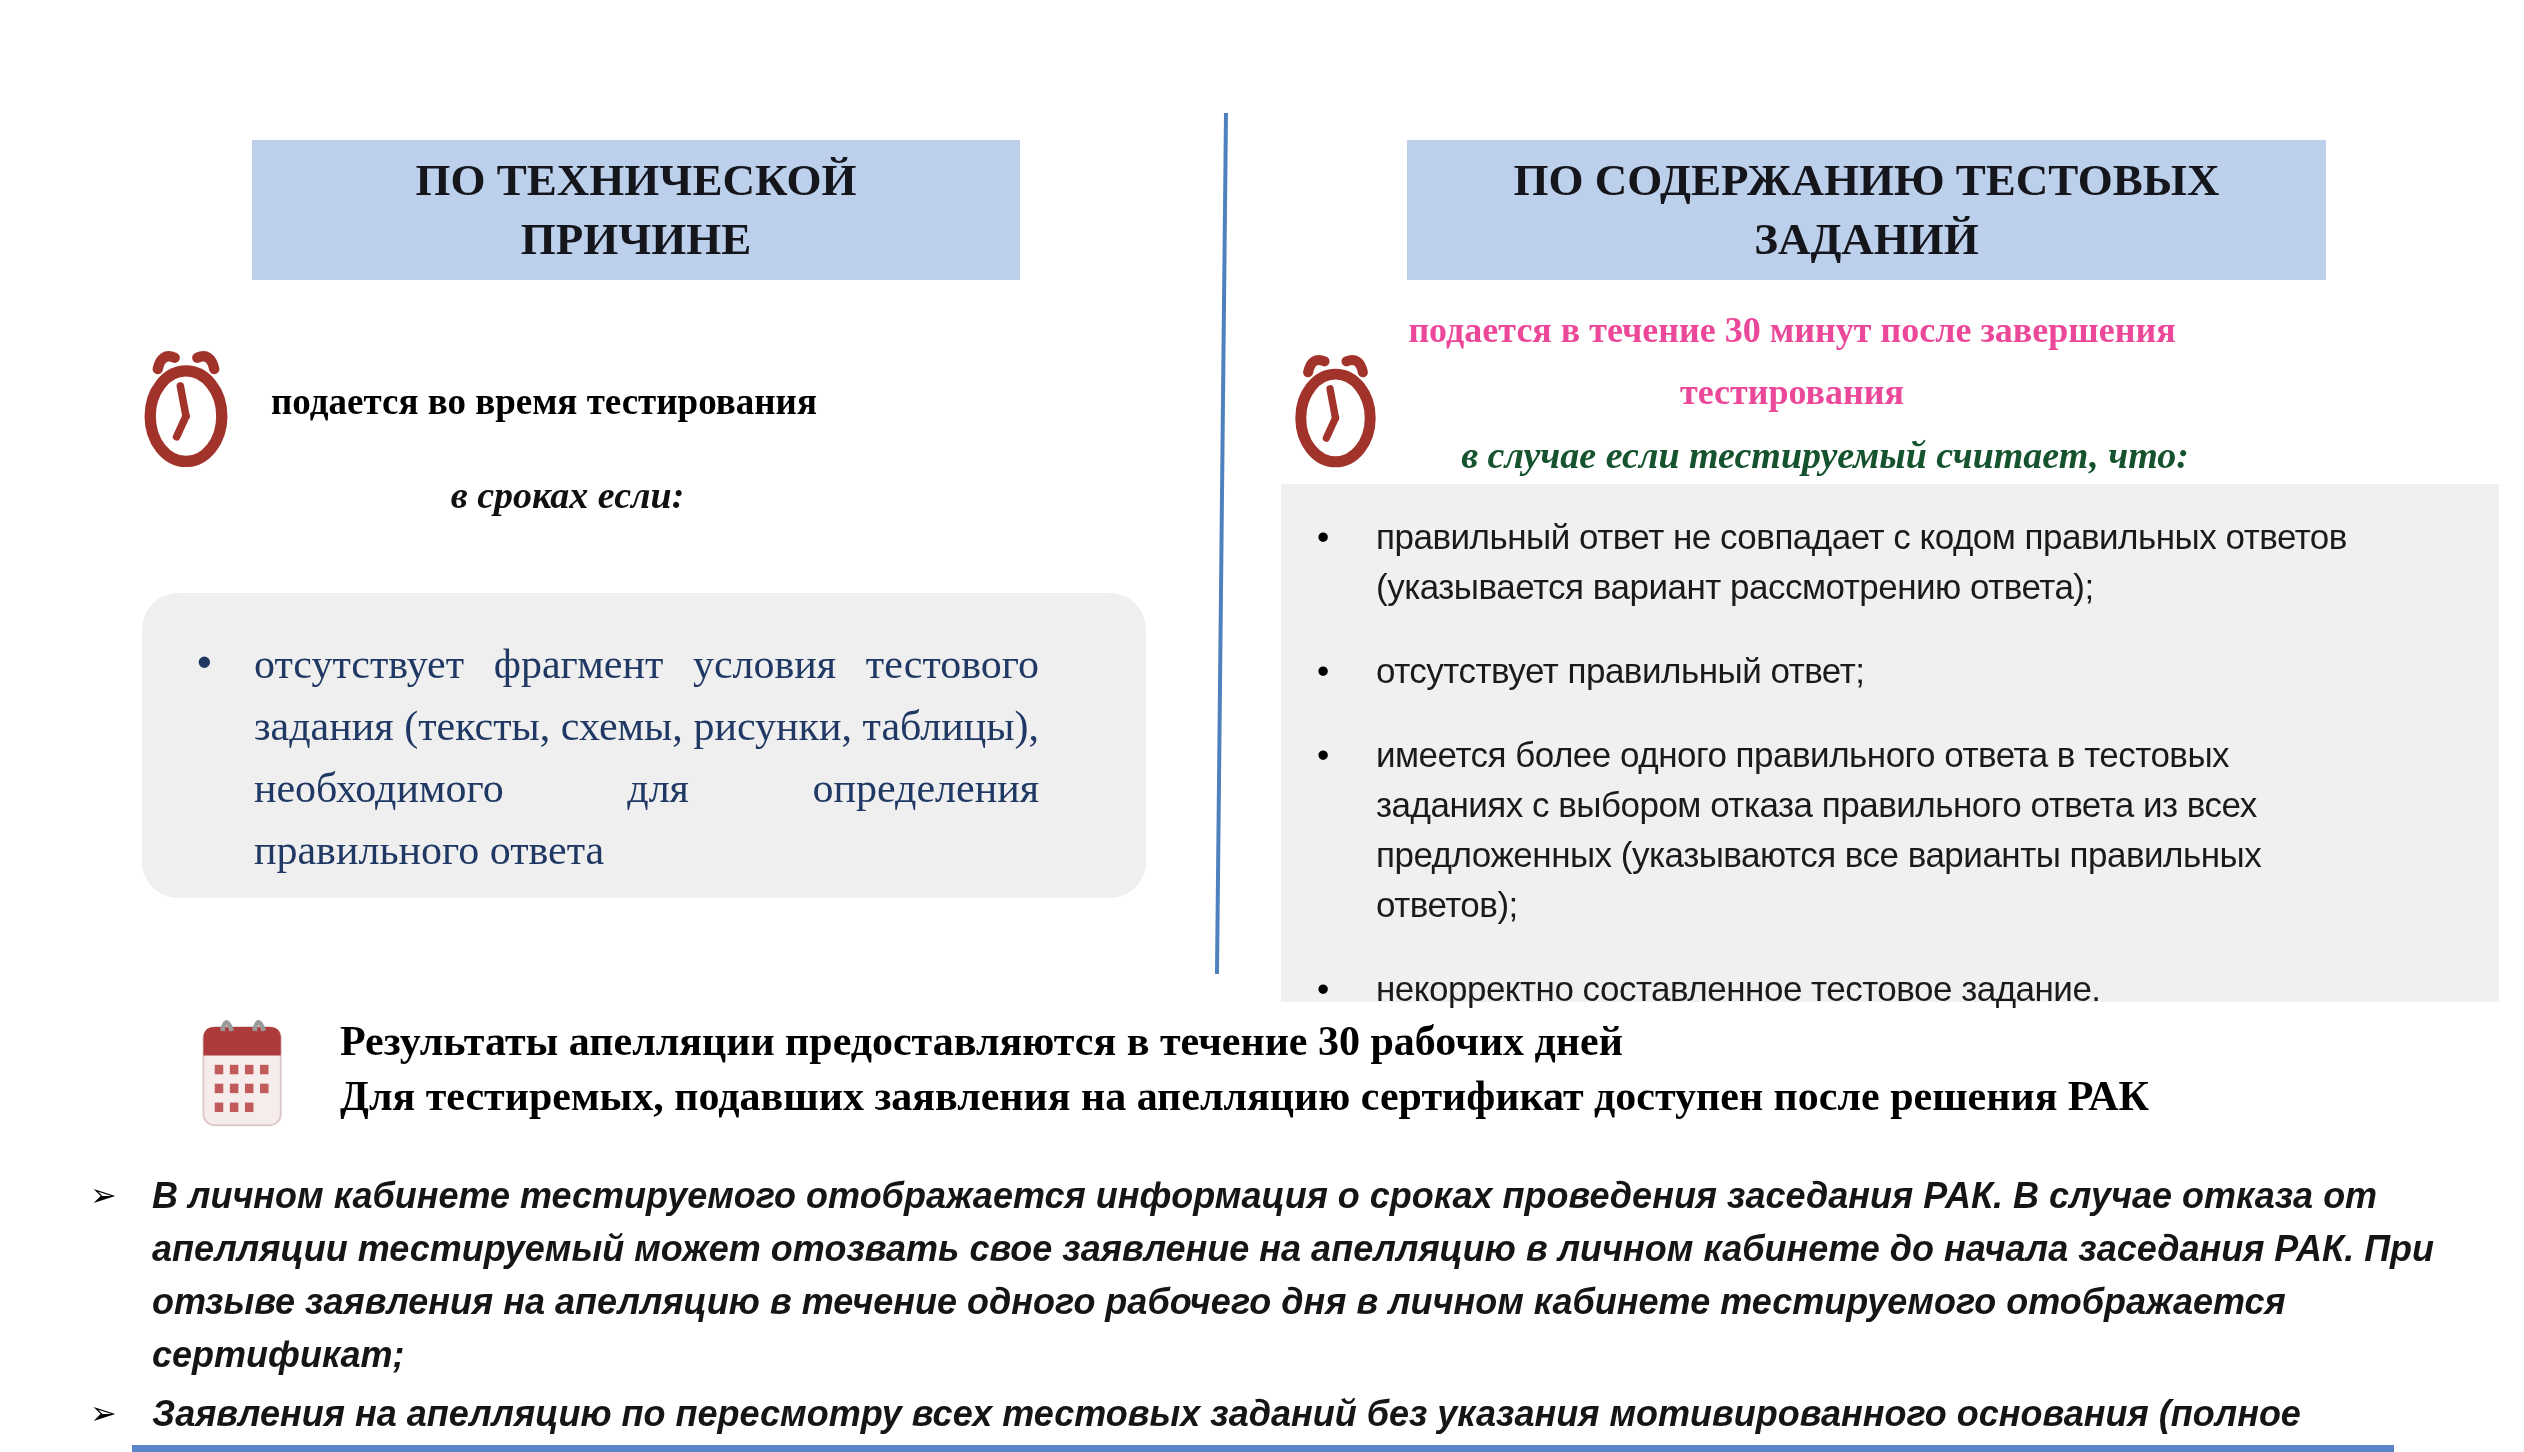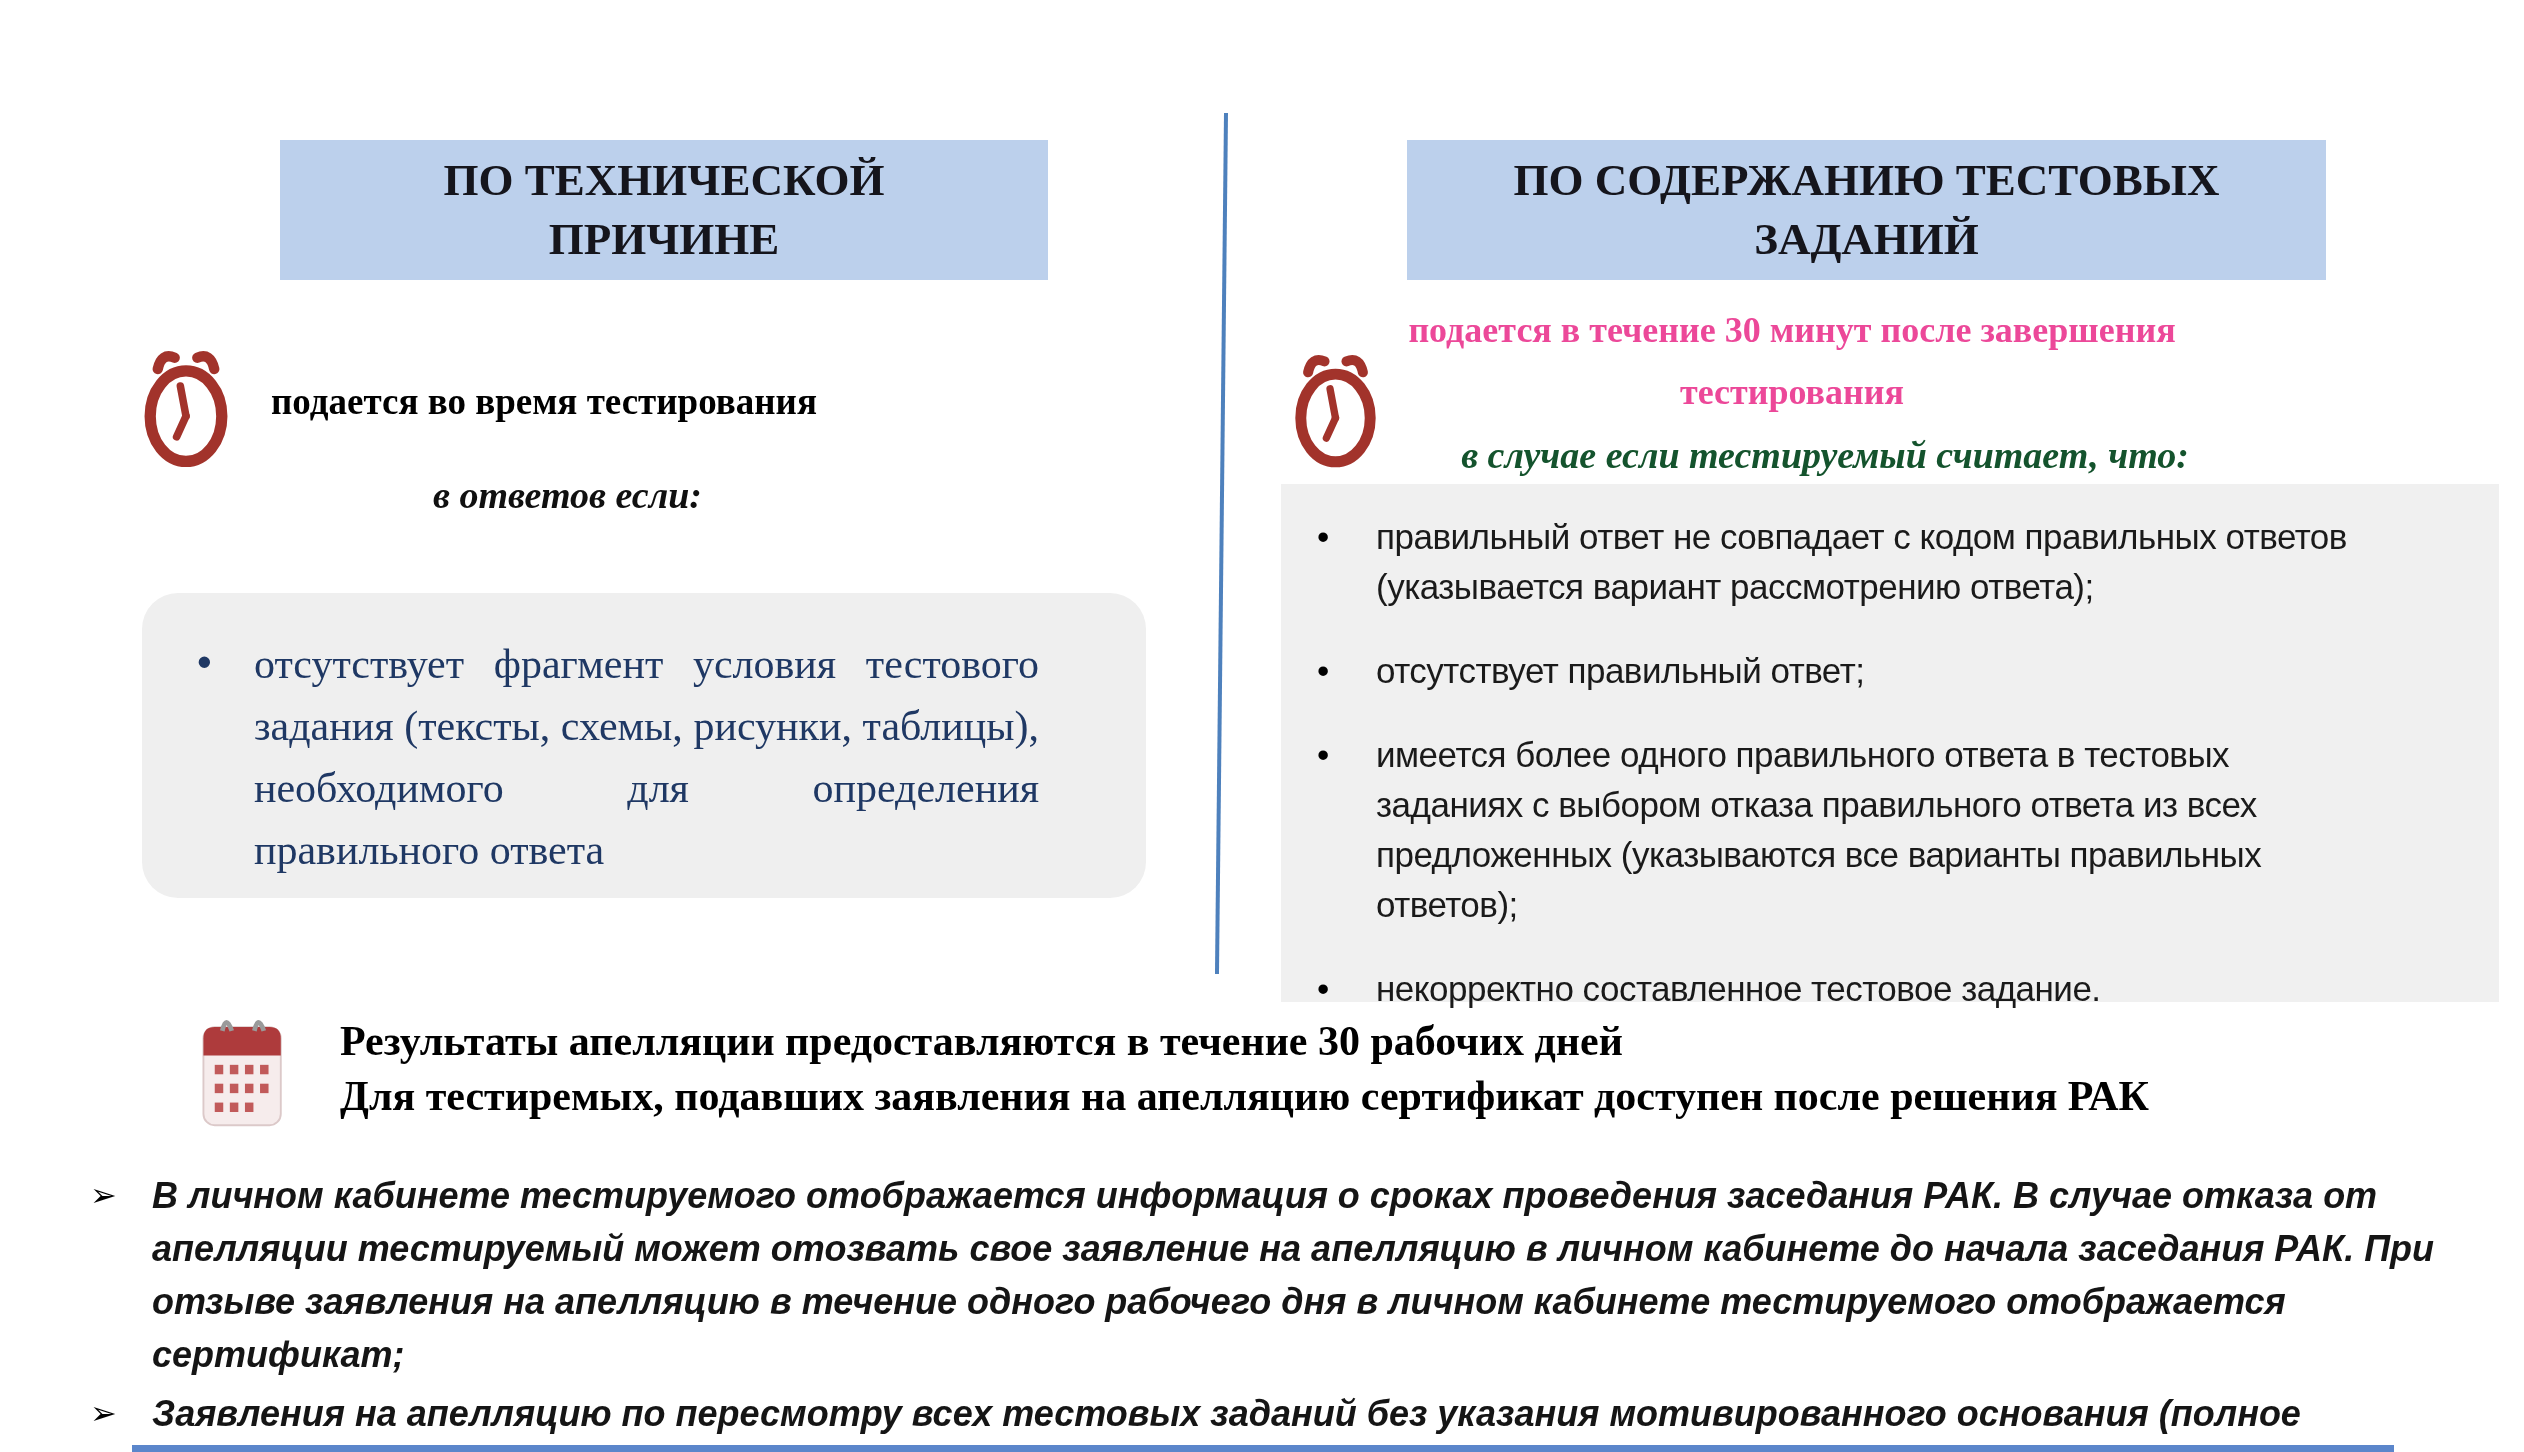--- a/index.html
+++ b/index.html
@@ -22,21 +22,21 @@
   
   .hdr-box{
     position:absolute;top:140px;height:140px;
     background:#BCD0EC;
     display:flex;align-items:center;justify-content:center;
     text-align:center;
   }
   .hdr-box .h{
     font-size:45px;font-weight:bold;color:#15151c;line-height:59px;
   }
-  .hdr-left{left:280px;width:768px;}
+  .hdr-left{left:252px;width:768px;}
   .hdr-left .h{width:530px;}
   .hdr-right{left:1407px;width:919px;}
   .hdr-right .h{width:738px;}
   
   .divider{
     position:absolute;left:1224px;top:113px;width:3.8px;height:861px;
     background:#4E81BD;transform:rotate(0.6deg);transform-origin:top center;
   }
   
   .icon{position:absolute;}
@@ -132,21 +132,21 @@
     <svg width="98" height="125" viewBox="0 0 104 132">
       <path d="M22 22 Q26 4 40 10" fill="none" stroke="#A2332B" stroke-width="11" stroke-linecap="round"></path>
       <path d="M82 22 Q78 4 64 10" fill="none" stroke="#A2332B" stroke-width="11" stroke-linecap="round"></path>
       <ellipse cx="52" cy="72" rx="38" ry="48" fill="none" stroke="#A2332B" stroke-width="12"></ellipse>
       <line x1="52" y1="72" x2="46" y2="40" stroke="#A2332B" stroke-width="8" stroke-linecap="round"></line>
       <line x1="52" y1="72" x2="42" y2="94" stroke="#A2332B" stroke-width="8" stroke-linecap="round"></line>
     </svg>
   </div>
 
   <div class="left-when">подается во время тестирования</div>
-  <div class="left-intro">в ответов если:</div>
+  <div class="left-intro">в сроках если:</div>
 
   <div class="reason-box">
     <span class="bullet">•</span>
     <div class="txt">отсутствует фрагмент условия тестового задания (тексты, схемы, рисунки, таблицы), необходимого для определения правильного ответа</div>
   </div>
 
   <div class="icon" style="left:1288px;top:352px;width:95px;height:121px;">
     <svg width="95" height="121" viewBox="0 0 104 132">
       <path d="M22 22 Q26 4 40 10" fill="none" stroke="#A2332B" stroke-width="11" stroke-linecap="round"></path>
       <path d="M82 22 Q78 4 64 10" fill="none" stroke="#A2332B" stroke-width="11" stroke-linecap="round"></path>

